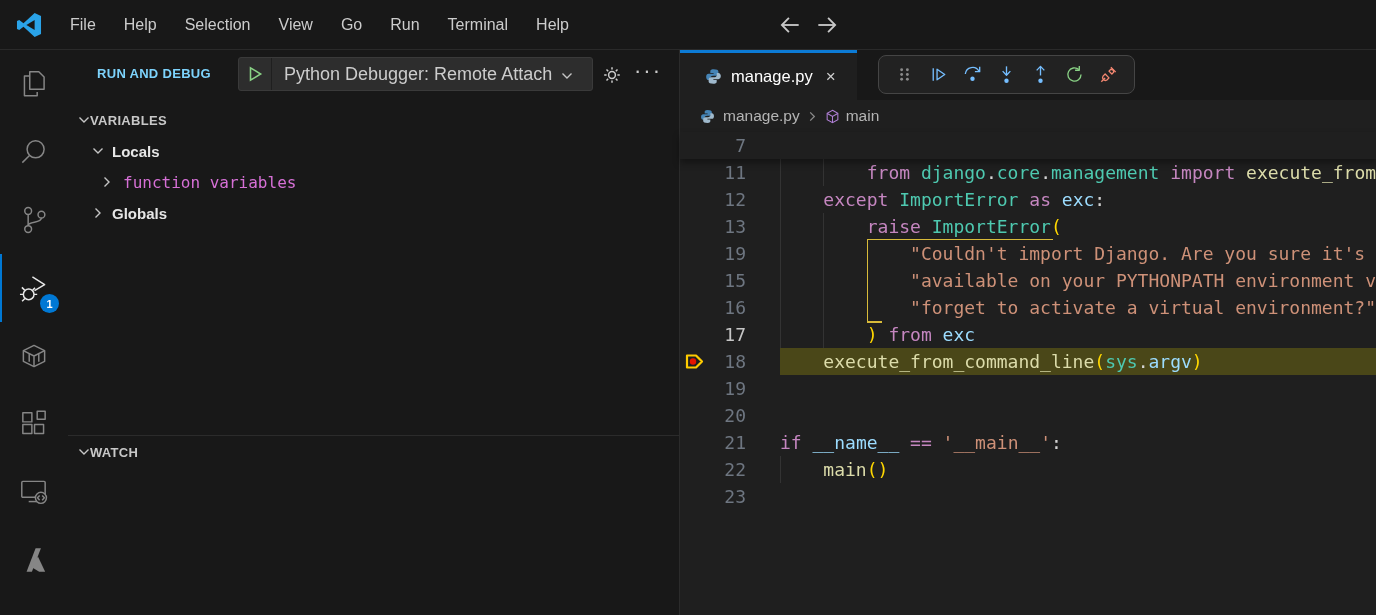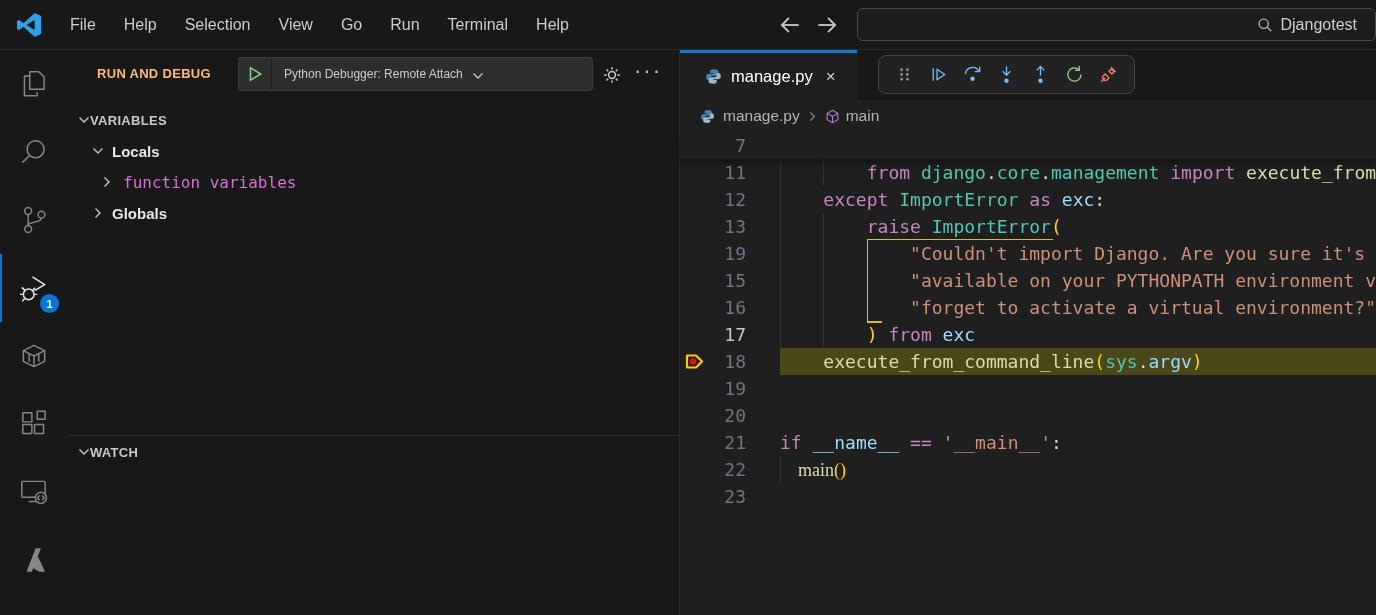--- a/index.html
+++ b/index.html
@@ -24,28 +24,28 @@
   .ab-item{position:relative;width:68px;height:68px;display:flex;align-items:center;justify-content:center;
     color:#868686;}
   .ab-item svg{width:34px;height:34px;}
   .ab-item.active{color:#e7e7e7;box-shadow:inset 2px 0 0 #0078d4;}
   .badge{position:absolute;right:9px;bottom:9px;width:19px;height:19px;border-radius:50%;
     background:#0078d4;color:#fff;font-size:11px;font-weight:bold;display:flex;align-items:center;
     justify-content:center;}
 
   
   .sidebar{position:absolute;left:68px;top:50px;width:611px;height:565px;background:#181818;}
-  .sb-title{position:absolute;left:29px;top:16px;font-size:13px;font-weight:bold;color:#fdba74;
+  .sb-title{position:absolute;left:29px;top:16px;font-size:13px;font-weight:bold;color:#7dd3fc;
     letter-spacing:.3px;}
   .config-pill{position:absolute;left:170px;top:7px;width:355px;height:34px;box-sizing:border-box;
     background:#2d2d2d;border:1px solid #3a3a3a;border-radius:3px;display:flex;align-items:stretch;}
   .play-seg{width:32px;display:flex;align-items:center;justify-content:center;border-right:1px solid #1f1f1f;
     color:#89d185;}
   .play-seg svg{width:18px;height:18px;}
-  .config-label{flex:1;display:flex;align-items:center;padding-left:12px;color:#cccccc;font-size:12px;gap:9px;}
+  .config-label{flex:1;display:flex;align-items:center;padding-left:12px;color:#cccccc;font-size:18px;gap:9px;}
   .config-label svg{width:12px;height:12px;color:#c5c5c5;margin-top:3px;}
   .sb-gear{position:absolute;left:532px;top:13px;width:24px;height:24px;color:#cccccc;}
   .sb-dots{position:absolute;left:566px;top:8px;color:#cccccc;font-size:22px;letter-spacing:2px;}
   .tree-row{position:absolute;left:0;width:611px;height:30px;display:flex;align-items:center;}
   .tree-row svg{width:12px;height:12px;color:#c5c5c5;flex:none;}
   .sec-label{font-size:13px;font-weight:bold;color:#c8c8c8;letter-spacing:.3px;}
   .scope-label{font-size:15px;font-weight:bold;color:#e6e6e6;}
   .mono-pink{font-family:"DejaVu Sans Mono",monospace;font-size:16px;}
   .watch-block{position:absolute;left:0;top:385px;width:611px;border-top:1px solid #2b2b2b;}
 
@@ -107,27 +107,20 @@
         <div class="menu-item">Help</div>
       </div>
     <svg class="nav-arrow nav-back" viewBox="0 0 24 24" fill="none" stroke="currentColor" stroke-width="1.7">
       <path d="M20 12H5"></path>
         <path d="M11 5.5L4.5 12l6.5 6.5"></path>
     </svg>
     <svg class="nav-arrow nav-fwd" viewBox="0 0 24 24" fill="none" stroke="currentColor" stroke-width="1.7">
       <path d="M4 12h15"></path>
         <path d="M13 5.5l6.5 6.5-6.5 6.5"></path>
     </svg>
-    <div class="command-center">
-      <svg viewBox="0 0 16 16" fill="none" stroke="currentColor" stroke-width="1.3">
-          <circle cx="6.7" cy="6.7" r="4.6"></circle>
-          <path d="M10.2 10.2l4 4"></path>
-        </svg>
-      <span>Djangotest</span>
-    </div>
   </div>
 
   <div class="activity-bar">
       <div class="ab-item">
         <svg viewBox="0 0 32 32" fill="none" stroke="currentColor" stroke-width="1.4" stroke-linejoin="round">
           <path d="M12 4.5h8.5l5 5V21H12z"></path>
           <path d="M12 8.5H7V27h12v-3.5"></path>
         </svg>
       </div>
       <div class="ab-item">
@@ -397,21 +390,21 @@
           <div class="crow">
             <div class="gut">
               <div class="num">21</div>
             </div>
             <div class="codecell"><span style="position: relative;"><span style="color: rgb(197, 134, 192);">if</span><span style="color: rgb(212, 212, 212);"> </span><span style="color: rgb(156, 220, 254);">__name__</span><span style="color: rgb(212, 212, 212);"> </span><span style="color: rgb(197, 134, 192);">==</span><span style="color: rgb(212, 212, 212);"> </span><span style="color: rgb(206, 145, 120);">'__main__'</span><span style="color: rgb(212, 212, 212);">:</span></span></div>
           </div>
           <div class="crow">
             <div class="gut">
               <div class="num">22</div>
             </div>
-            <div class="codecell"><div class="iguide" style="left: 0px;"></div><span style="position: relative; font-family: Liberation Serif, serif;"><span style="color: rgb(212, 212, 212);">    </span><span style="color: rgb(220, 220, 170);">main</span><span style="color: rgb(255, 215, 0);">(</span><span style="color: rgb(255, 215, 0);">)</span></span></div>
+            <div class="codecell"><div class="iguide" style="left: 0px;"></div><span style="position: relative;"><span style="color: rgb(212, 212, 212);">    </span><span style="color: rgb(220, 220, 170);">main</span><span style="color: rgb(255, 215, 0);">(</span><span style="color: rgb(255, 215, 0);">)</span></span></div>
           </div>
           <div class="crow">
             <div class="gut">
               <div class="num">23</div>
             </div>
             <div class="codecell"><span style="position: relative;"></span></div>
           </div>
         </div>
     </div>
   </div>

